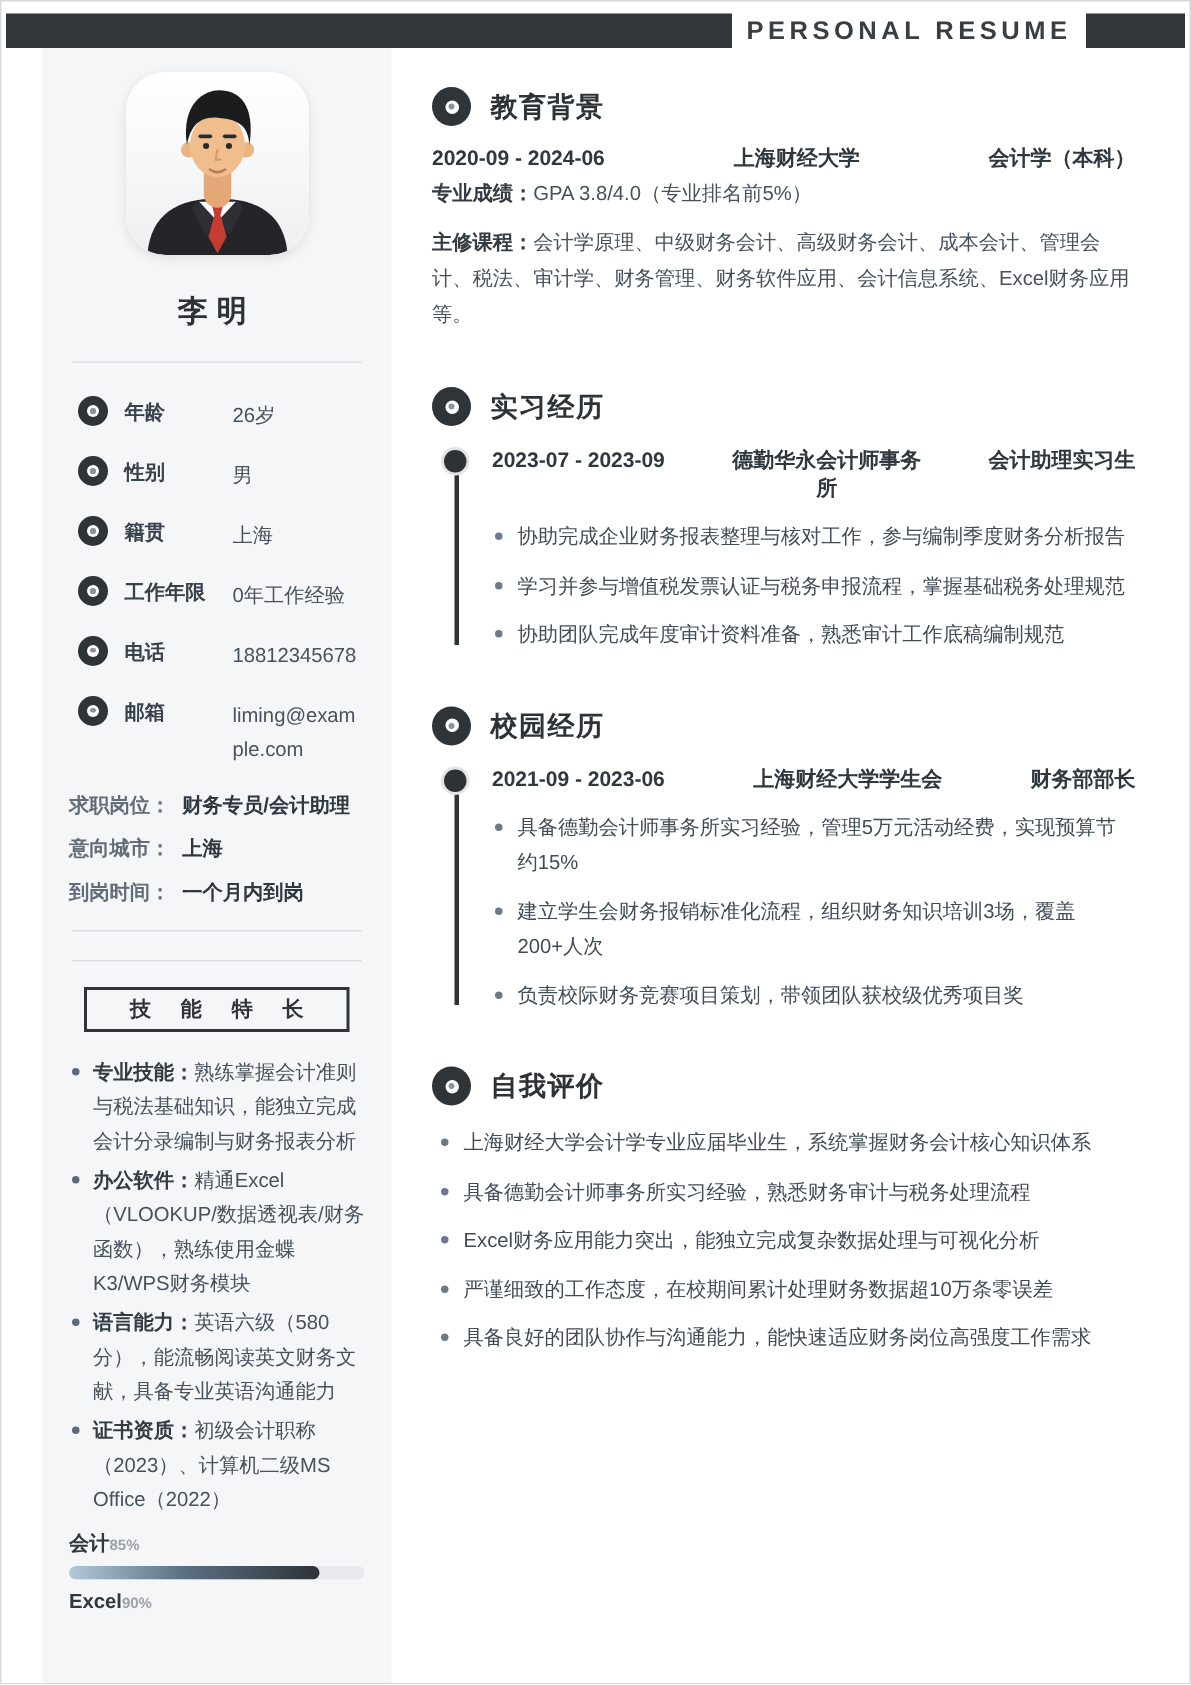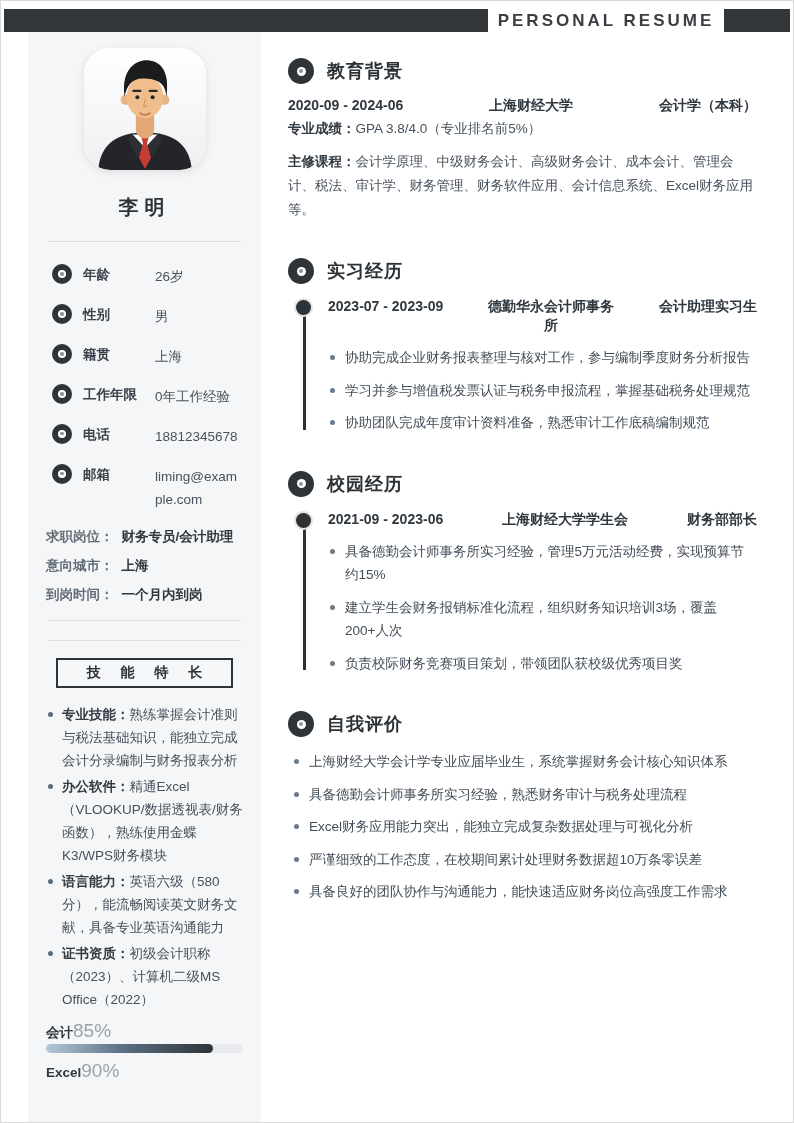--- a/index.html
+++ b/index.html
@@ -49,21 +49,21 @@
   .skills-title-box{margin:17px 10px 0 10px;border:2px solid var(--dark);padding:4px 0;text-align:center;
     font-size:14px;font-weight:bold;letter-spacing:8px;text-indent:8px;color:var(--dark);}
   .skill-list{list-style:none;margin-top:15px;}
   .skill-item{position:relative;padding-left:16px;margin-bottom:3px;font-size:13.5px;line-height:23px;color:#46515c;}
   .skill-item::before{content:'';position:absolute;left:2px;top:9px;width:5px;height:5px;border-radius:50%;background:#5b6a7a;}
   .skill-label{font-weight:bold;color:#333b43;}
   .bars{margin-top:9px;}
   .bar-row{margin-bottom:7px;}
   .bar-head{display:flex;justify-content:flex-start;align-items:baseline;font-size:13.5px;height:18px;}
   .bar-label{font-weight:bold;color:#2f373f;}
-  .bar-pct{color:var(--muted);font-size:19px;}
+  .bar-pct{color:var(--muted);font-size:10px;font-weight:bold;}
   .bar-track{height:9px;background:var(--track);border-radius:5px;margin-top:6px;overflow:hidden;}
   .bar-fill{height:100%;border-radius:5px;background:linear-gradient(90deg,var(--grad-start) 0%,#5c7183 45%,var(--grad-end) 100%);}
 
   
   .main{flex:1;padding:26px 36px 0 27px;color:var(--body-text);}
   section{margin-bottom:36px;}
   .sec-head{display:flex;align-items:center;margin-bottom:13px;}
   .sec-icon{position:relative;width:26px;height:26px;border-radius:50%;background:var(--dark);flex-shrink:0;}
   .sec-icon::before{content:'';position:absolute;left:50%;top:50%;width:9px;height:9px;margin:-4.5px 0 0 -4.5px;border-radius:50%;background:#fff;}
   .sec-icon::after{content:'';position:absolute;left:50%;top:50%;width:4px;height:4px;margin:-2px 0 0 -2px;border-radius:50%;background:#8d9398;}

